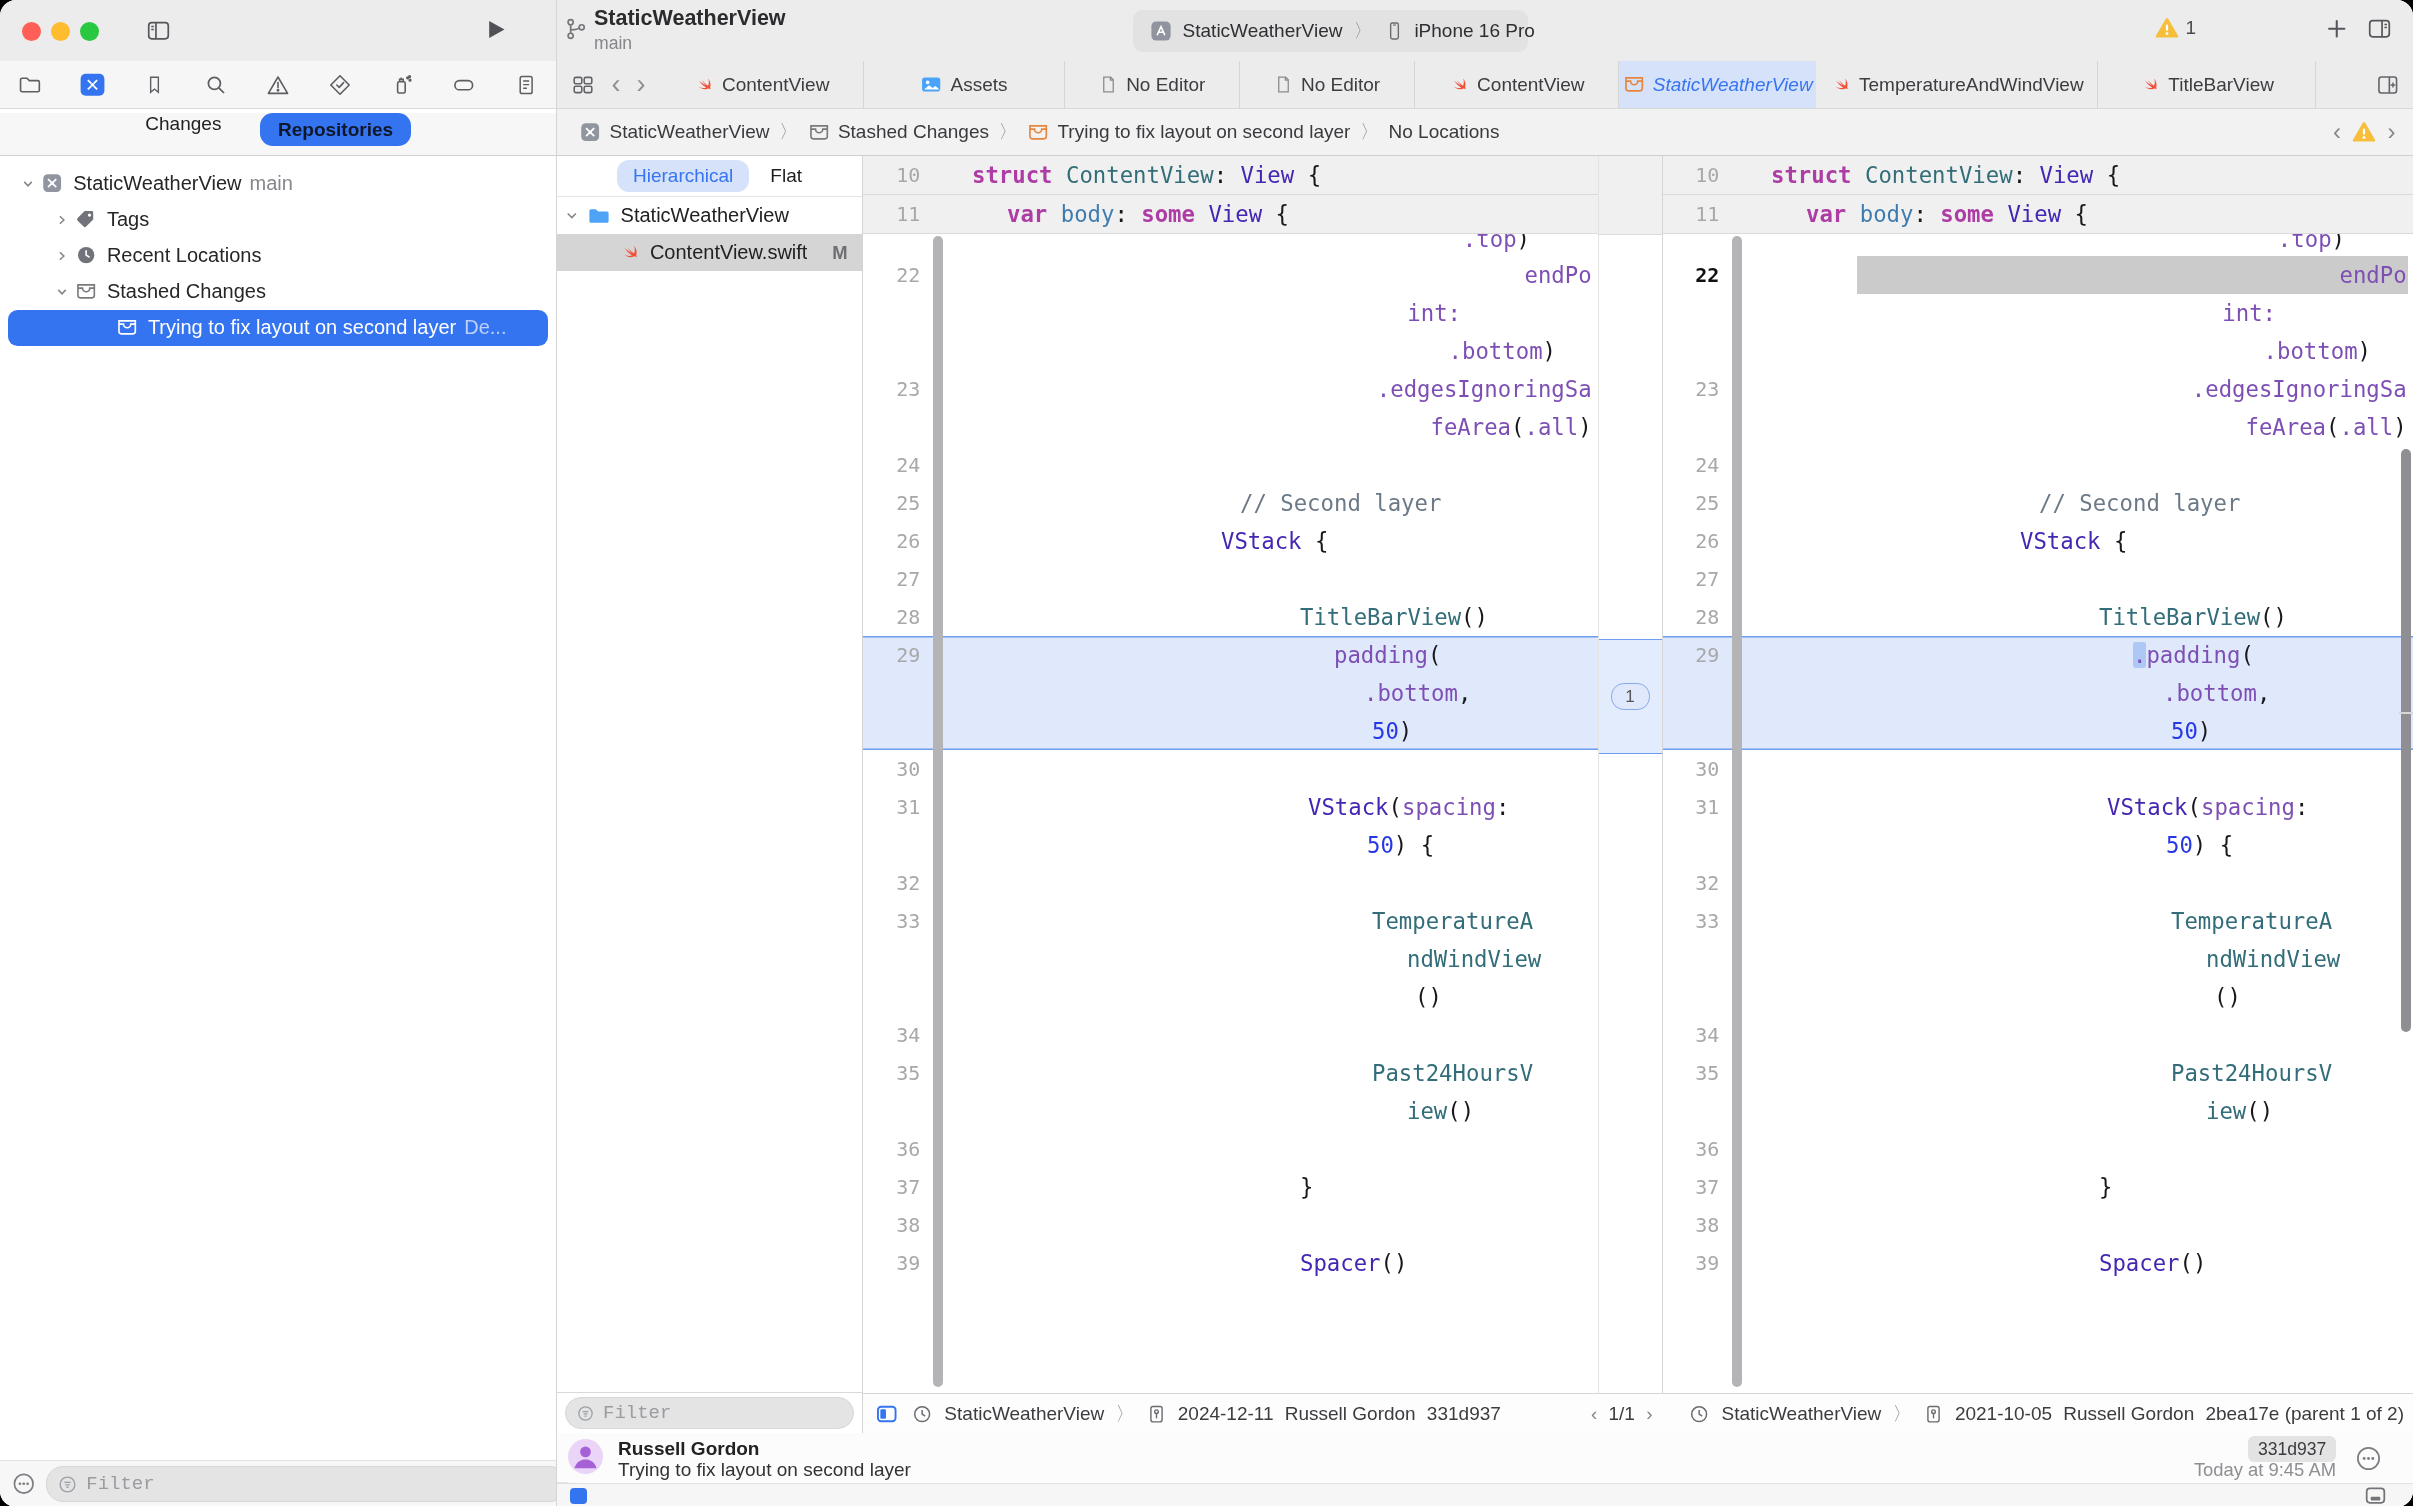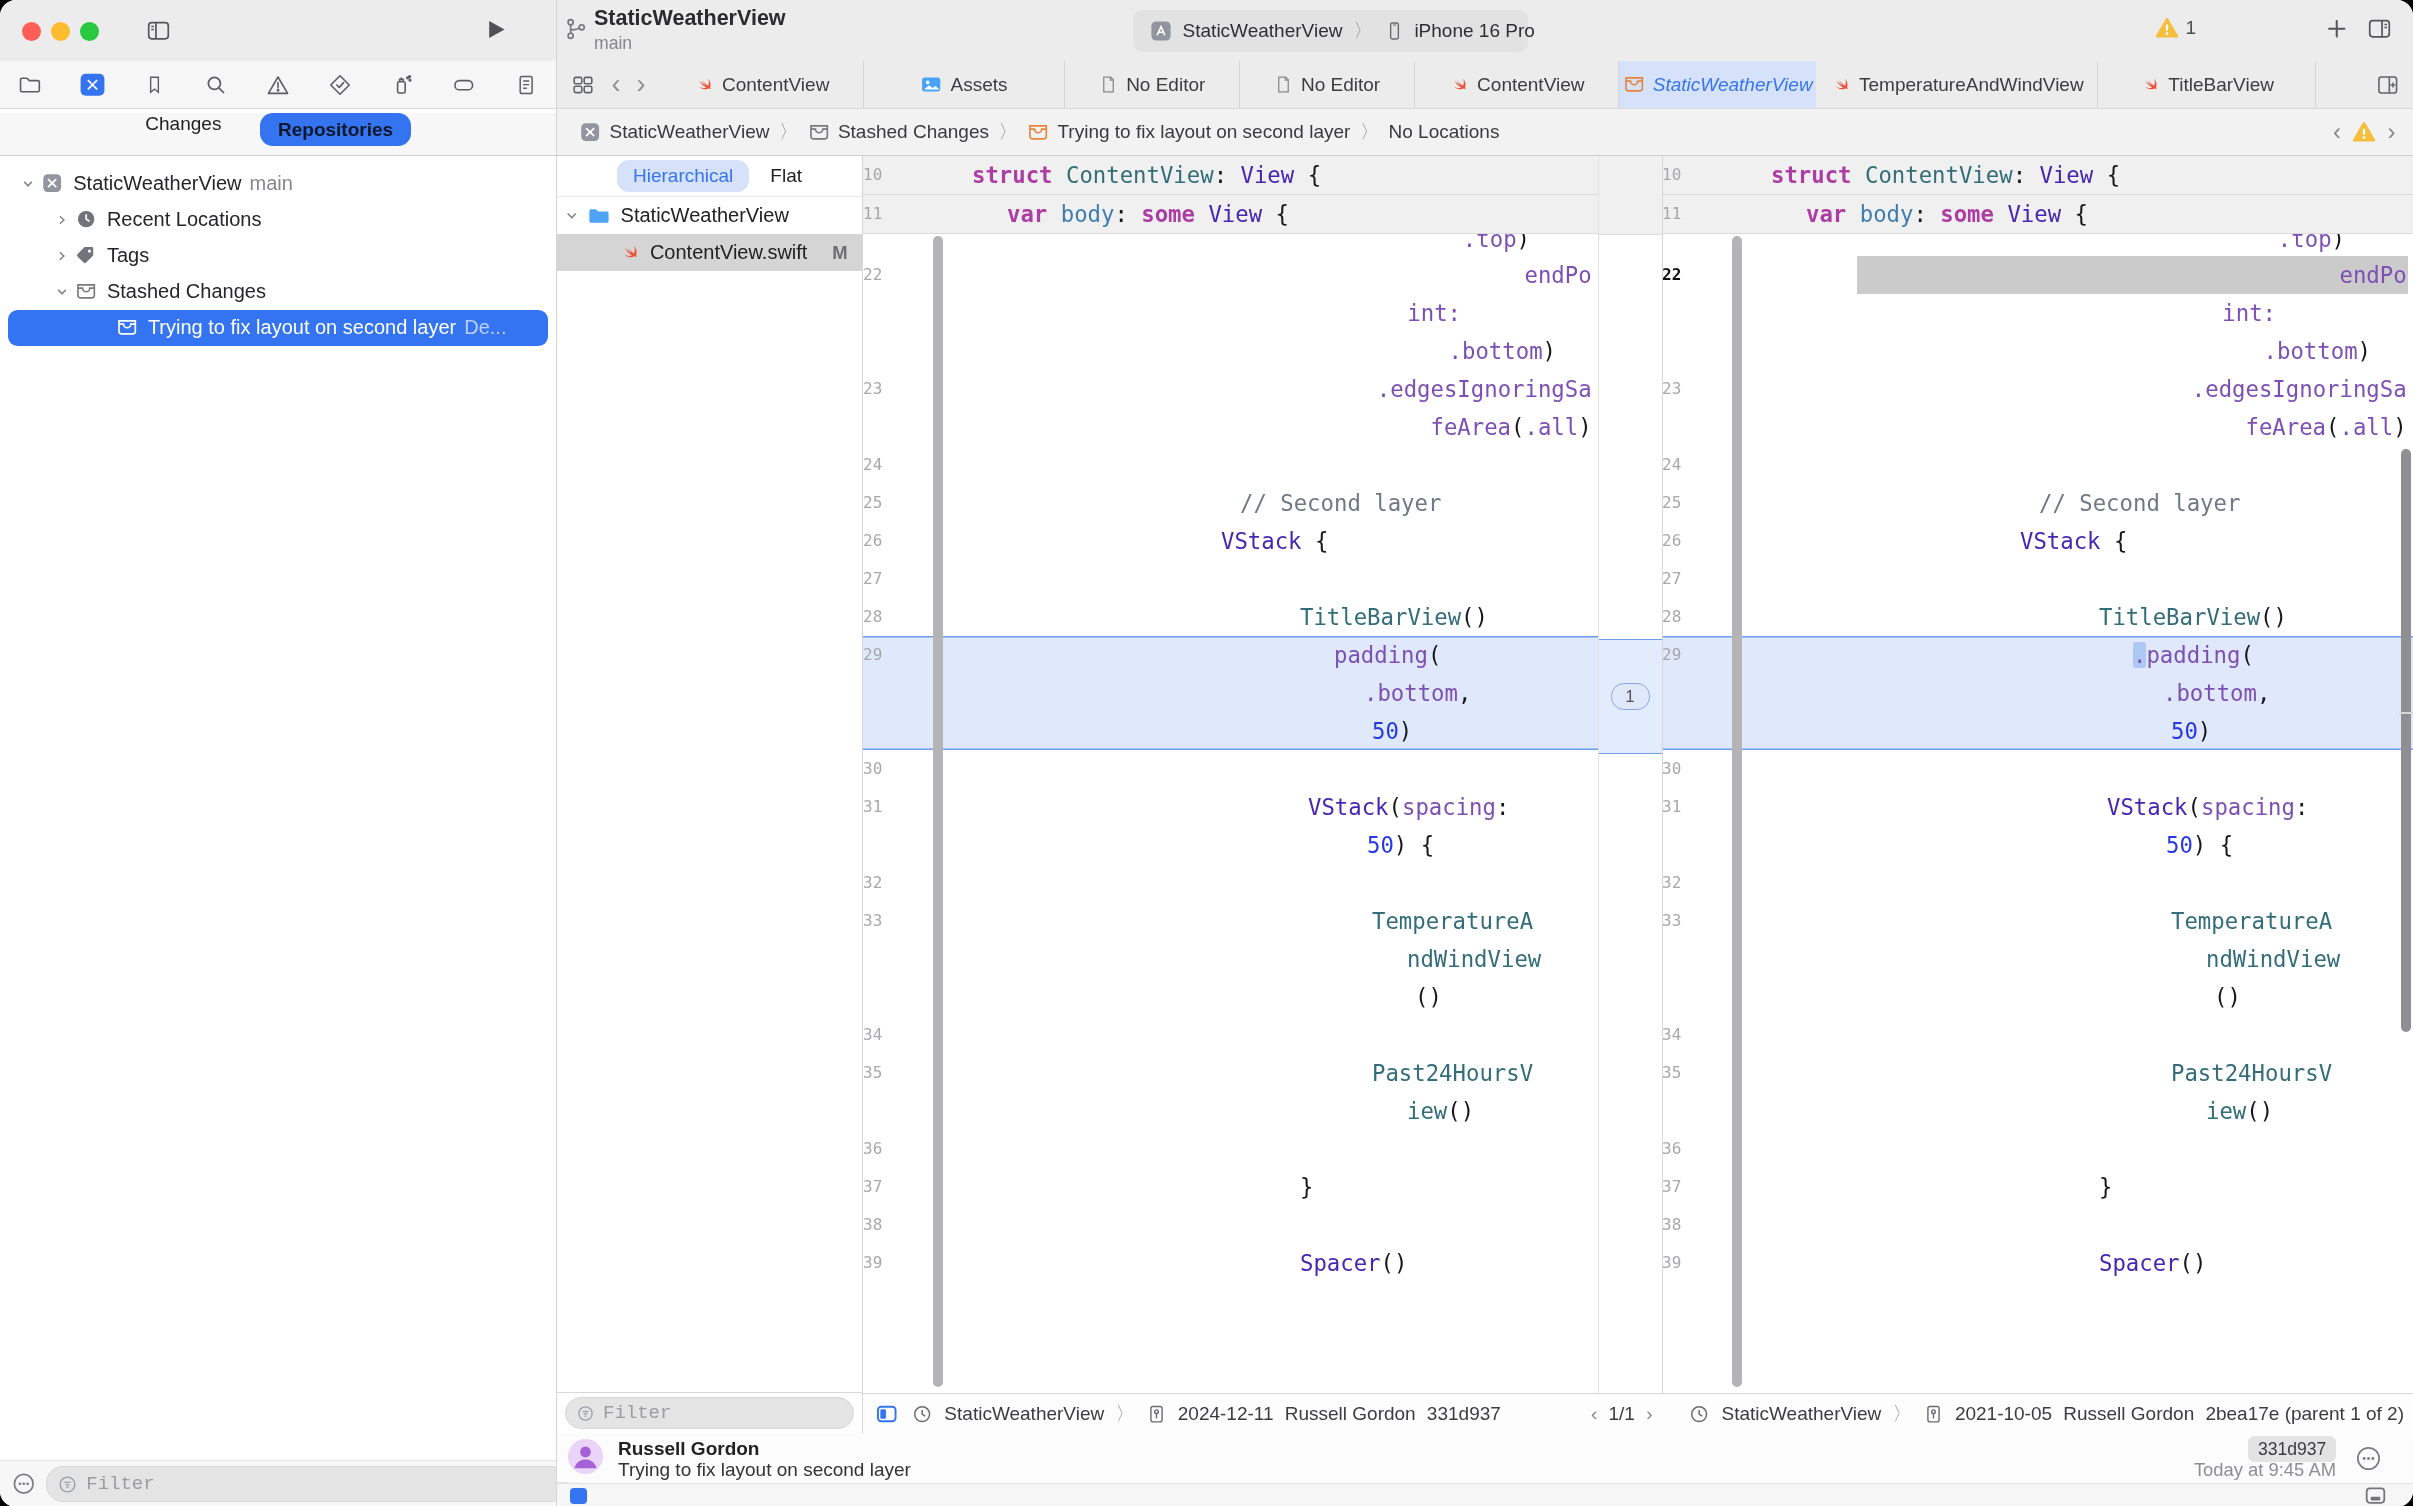--- a/index.html
+++ b/index.html
@@ -73,21 +73,21 @@
   #panelL{left:863px;width:735px;}
   #panelR{left:1662px;width:751px;}
   .gutter{position:absolute;left:1598px;width:64px;top:156px;bottom:114px;background:#fff;}
   .mono,.crow,.ln{font-family:"DejaVu Sans Mono","Liberation Mono",monospace;}
   .sticky{position:absolute;top:0;left:0;right:0;}
   .sticky .crow{background:#f0f0f0;border-bottom:0.8px solid #dadada;}
   .pbody{position:absolute;top:78px;left:0;right:0;bottom:0;}
   .crow{height:38px;display:flex;font-size:22.3px;line-height:38px;}
   .crow.clip{height:22.3px;overflow:hidden;}
   .crow.clip .code{margin-top:-14.4px;}
-  .ln{width:67px;flex:none;text-align:left;padding-right:9.6px;color:#a8a8ab;font-size:16px;box-sizing:border-box;}
+  .ln{width:67px;flex:none;text-align:right;padding-right:9.6px;color:#a8a8ab;font-size:20px;box-sizing:border-box;}
   .ln.bold{color:#111;font-weight:bold;}
   .code{flex:1;position:relative;white-space:pre;box-sizing:border-box;padding-left:29px;}
   .code.r{text-align:right;padding-left:0;}
   .sg{position:relative;z-index:2;}
   .kw{color:#ad3da4;font-weight:bold;} .ty{color:#326d79;} .sdk{color:#4526b3;} .fn{color:#7d4fb5;}
   .num{color:#2637e6;} .pl{color:#17171c;} .cm{color:#6c7986;} .prop{color:#3e7cb0;}
   .dot{background:#aec8f5;border-radius:2.4px;}
   .hl{background:#dfe9fb;}
   .hlt{box-shadow:inset 0 1.6px 0 #6d9cf0;}
   .hlb{box-shadow:inset 0 -1.6px 0 #6d9cf0;}
@@ -430,39 +430,39 @@
         <span class="suffix">main</span>
       </div>
       <div class="trow" style="padding-left: 48px;">
         <span class="chev">
           <svg width="16" height="16" viewBox="0 0 30 30" fill="none" stroke="#83838a" stroke-width="2.8">
             <path d="m11 8 7.5 7L11 22"></path>
           </svg>
         </span>
         <span class="icn">
           <svg width="22.3" height="22.3" viewBox="0 0 30 30">
-            <circle cx="15" cy="15" r="11" fill="#70747a"></circle>
-            <path d="M15 8.5V15l4.6 2.8" stroke="#fff" stroke-width="2.2" fill="none"></path>
-          </svg>
-        </span>
-        <span class="tlabel">Recent Locations</span>
+            <path d="M3.5 13.5 13 4h9.5a2 2 0 0 1 2 2v9.5L15 25a2.4 2.4 0 0 1-3.4 0l-8-8a2.4 2.4 0 0 1 0-3.5z" fill="#70747a"></path>
+            <circle cx="19.5" cy="9.5" r="2.2" fill="#fff"></circle>
+          </svg>
+        </span>
+        <span class="tlabel">Tags</span>
       </div>
       <div class="trow" style="padding-left: 48px;">
         <span class="chev">
           <svg width="16" height="16" viewBox="0 0 30 30" fill="none" stroke="#83838a" stroke-width="2.8">
             <path d="m11 8 7.5 7L11 22"></path>
           </svg>
         </span>
         <span class="icn">
           <svg width="22.3" height="22.3" viewBox="0 0 30 30">
-            <path d="M3.5 13.5 13 4h9.5a2 2 0 0 1 2 2v9.5L15 25a2.4 2.4 0 0 1-3.4 0l-8-8a2.4 2.4 0 0 1 0-3.5z" fill="#70747a"></path>
-            <circle cx="19.5" cy="9.5" r="2.2" fill="#fff"></circle>
-          </svg>
-        </span>
-        <span class="tlabel">Tags</span>
+            <circle cx="15" cy="15" r="11" fill="#70747a"></circle>
+            <path d="M15 8.5V15l4.6 2.8" stroke="#fff" stroke-width="2.2" fill="none"></path>
+          </svg>
+        </span>
+        <span class="tlabel">Recent Locations</span>
       </div>
       <div class="trow" style="padding-left: 48px;">
         <span class="chev">
           <svg width="16" height="16" viewBox="0 0 30 30" fill="none" stroke="#83838a" stroke-width="2.8">
             <path d="m8 11 7 7.5L22 11"></path>
           </svg>
         </span>
         <span class="icn">
           <svg width="22.3" height="22.3" viewBox="0 0 30 30" fill="none" stroke="#7a7a7e" stroke-width="2.2">
             <path d="M4 6.5h22V21a3 3 0 0 1-3 3H7a3 3 0 0 1-3-3z"></path>

